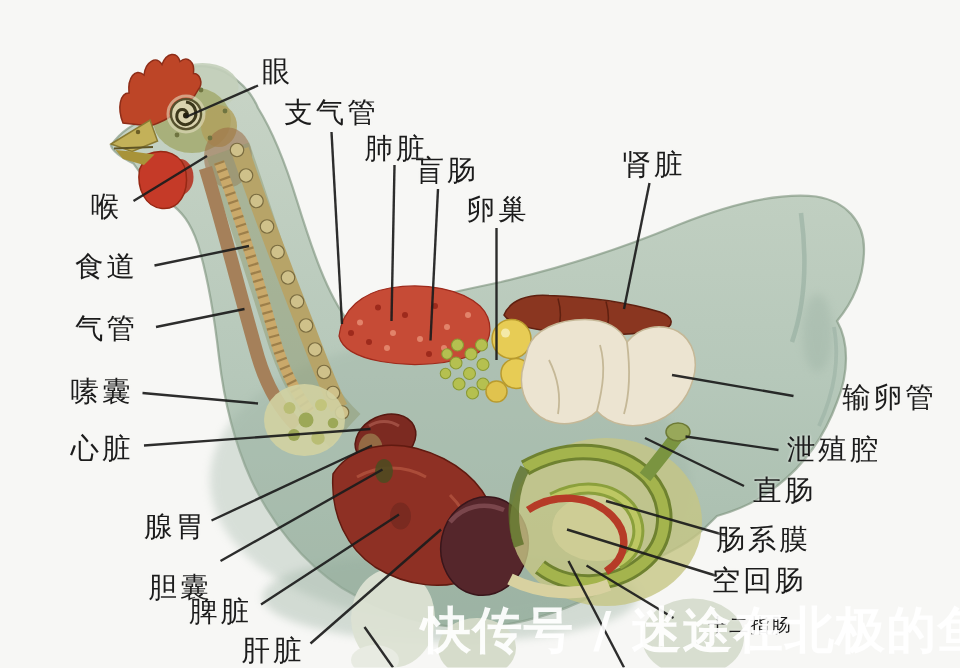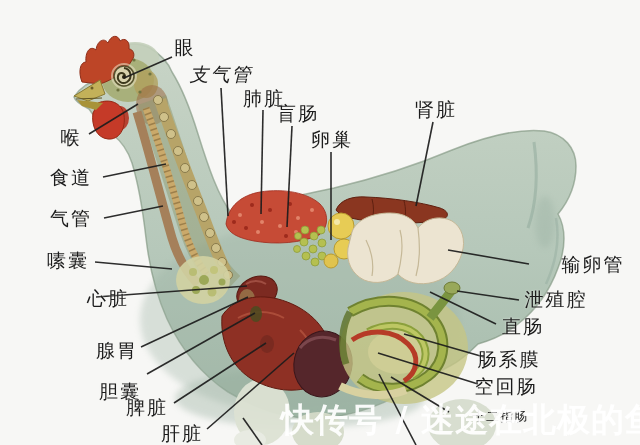--- a/index.html
+++ b/index.html
@@ -252,30 +252,30 @@
       <line x1="496" y1="324" x2="430" y2="292"></line>
       <line x1="484" y1="357" x2="404" y2="334"></line>
       <line x1="478" y1="384" x2="378" y2="353"></line>
       <line x1="449" y1="412" x2="391" y2="377"></line>
       <line x1="243" y1="418" x2="262" y2="445"></line>
       <line x1="379" y1="374" x2="416" y2="445"></line>
     </svg>
 
   <div id="labels-layer">
       <div class="label" style="left: 185px; top: 48px;">眼</div>
-      <div class="label" style="left: 221px; top: 75px; font-style: italic;">支气管</div>
+      <div class="label" style="left: 221px; top: 75px;">支气管</div>
       <div class="label" style="left: 264px; top: 99px;">肺脏</div>
       <div class="label" style="left: 298px; top: 114px; text-align: center;">盲肠</div>
       <div class="label" style="left: 332px; top: 140px;">卵巢</div>
       <div class="label" style="left: 436px; top: 110px;">肾脏</div>
       <div class="label" style="left: 71px; top: 138px;">喉</div>
       <div class="label" style="left: 71px; top: 178px;">食道</div>
       <div class="label" style="left: 71px; top: 219px;">气管</div>
       <div class="label" style="left: 68px; top: 261px;">嗉囊</div>
-      <div class="label" style="left: 68px; top: 299px; margin-left: 40px;">心脏</div>
+      <div class="label" style="left: 68px; top: 299px;">心脏</div>
       <div class="label" style="left: 117px; top: 351px;">腺胃</div>
       <div class="label" style="left: 120px; top: 392px;">胆囊</div>
       <div class="label" style="left: 147px; top: 408px;">脾脏</div>
       <div class="label" style="left: 182px; top: 434px;">肝脏</div>
       <div class="label" style="left: 569px; top: 265px; margin-left: 24px;">输卵管</div>
       <div class="label" style="left: 556px; top: 300px;">泄殖腔</div>
       <div class="label" style="left: 523px; top: 327px;">直肠</div>
       <div class="label" style="left: 506px; top: 387px;">空回肠</div>
       <div class="label" style="left: 509px; top: 360px;">肠系膜</div>
       <div class="label small" style="left: 500px; top: 417px;">十二指肠</div>

